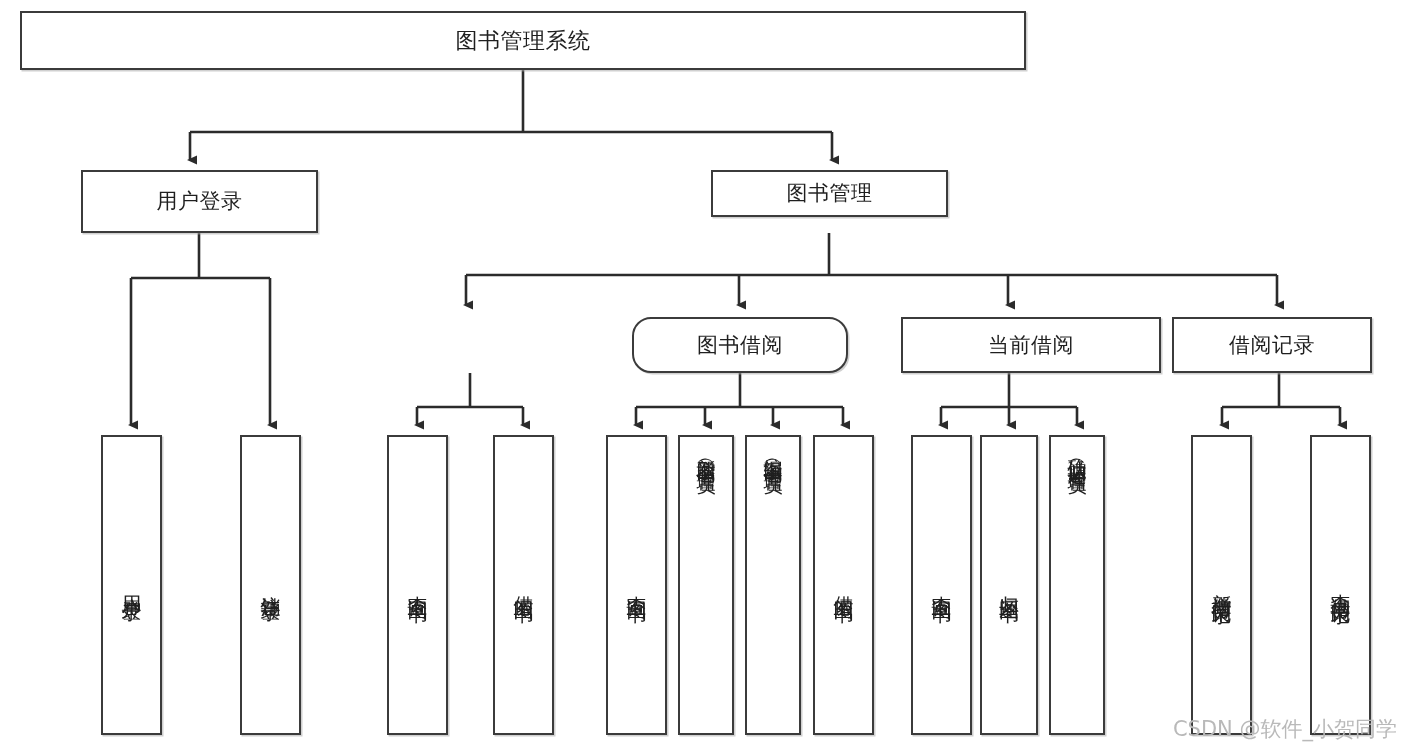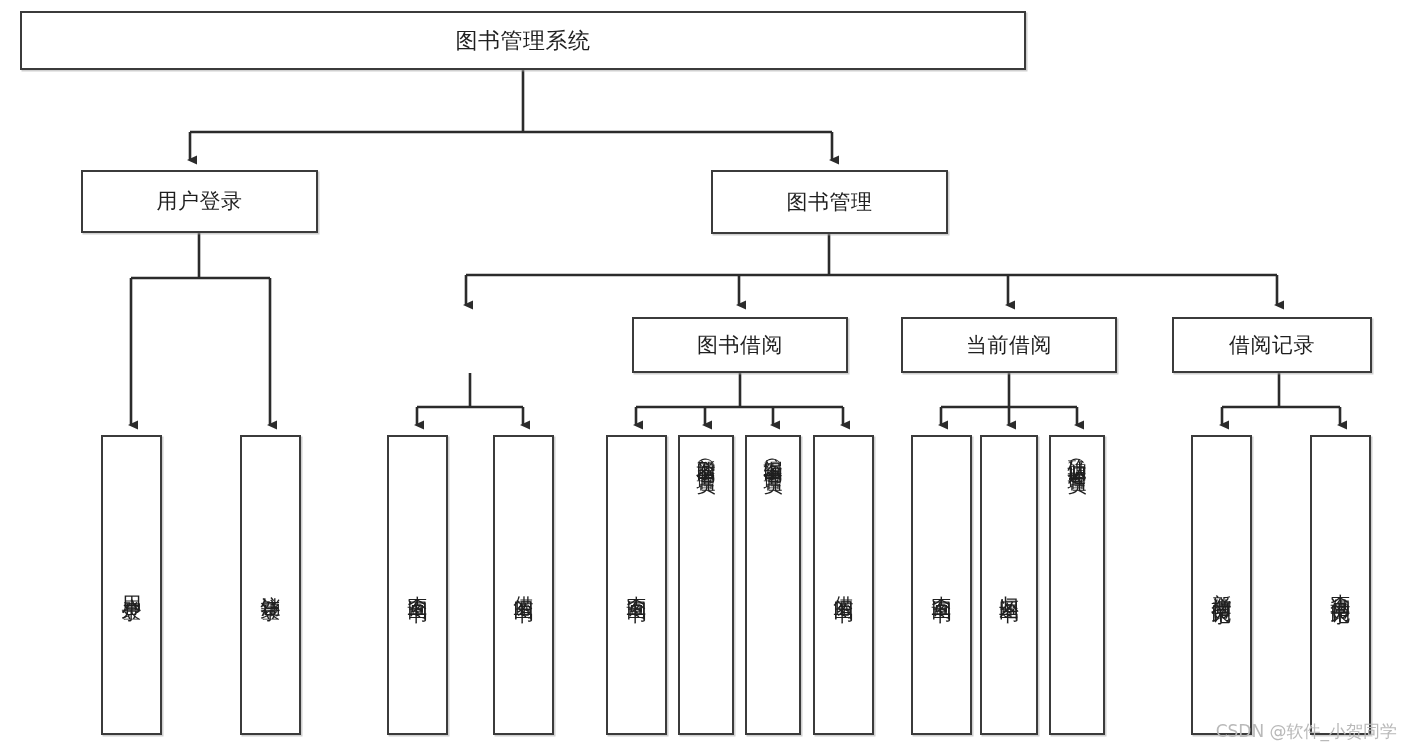--- a/index.html
+++ b/index.html
@@ -71,21 +71,21 @@
   }
   
   .node.vert.centered {
     align-items: center;
     padding-top: 0;
   }
   #watermark {
     position: absolute;
     right: 8px;
     bottom: 4px;
-    font-size: 17px;
+    font-size: 21px;
     color: #b9b9b9;
     white-space: nowrap;
     user-select: none;
   }
 </style>
 </head>
 <body>
 
 <div id="canvas">
 
@@ -140,30 +140,30 @@
   </svg>
 
   <div class="node horiz root" style="left:20px; top:11px; width:1006px; height:59px;">
     <span class="label">图书管理系统</span>
   </div>
 
   <div class="node horiz" style="left:81px; top:170px; width:237px; height:63px;">
     <span class="label">用户登录</span>
   </div>
 
-  <div class="node horiz" style="left:711px; top:170px; width:237px; height:64px;">
+  <div class="node horiz" style="left:711px; top:170px; width:237px; height:47px;">
     <span class="label">图书管理</span>
   </div>
 
 
-  <div class="node horiz" style="left:632px; top:317px; width:216px; height:56px;">
+  <div class="node horiz" style="left:632px; top:317px; width:216px; height:56px;border-radius:19px;">
     <span class="label">图书借阅</span>
   </div>
 
-  <div class="node horiz" style="left:901px; top:317px; width:216px; height:56px;">
+  <div class="node horiz" style="left:901px; top:317px; width:260px; height:56px;">
     <span class="label">当前借阅</span>
   </div>
 
   <div class="node horiz" style="left:1172px; top:317px; width:200px; height:56px;">
     <span class="label">借阅记录</span>
   </div>
 
   <div class="node vert centered" style="left:101px; top:435px; width:61px; height:300px;">
     <span class="label">用户登录</span>
   </div>

